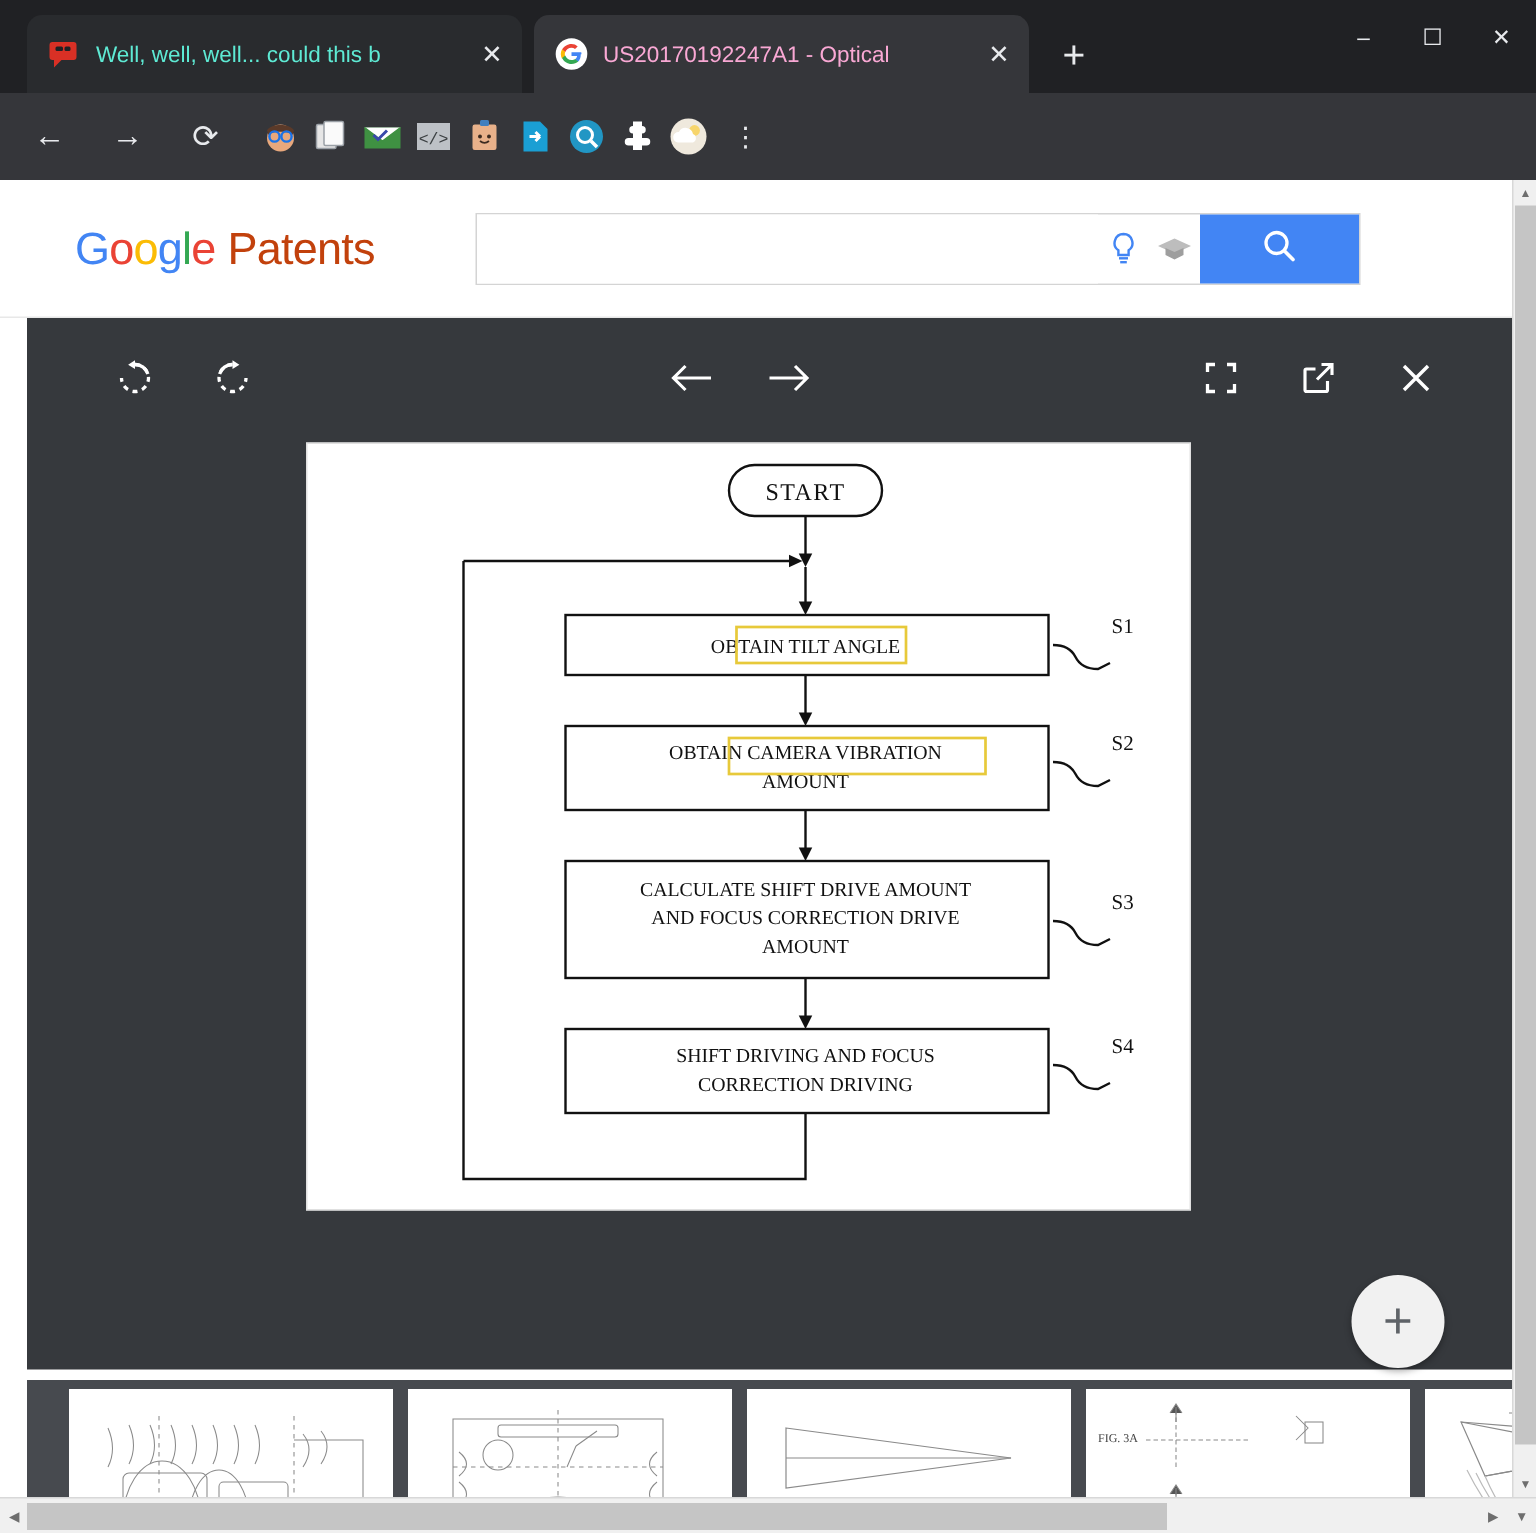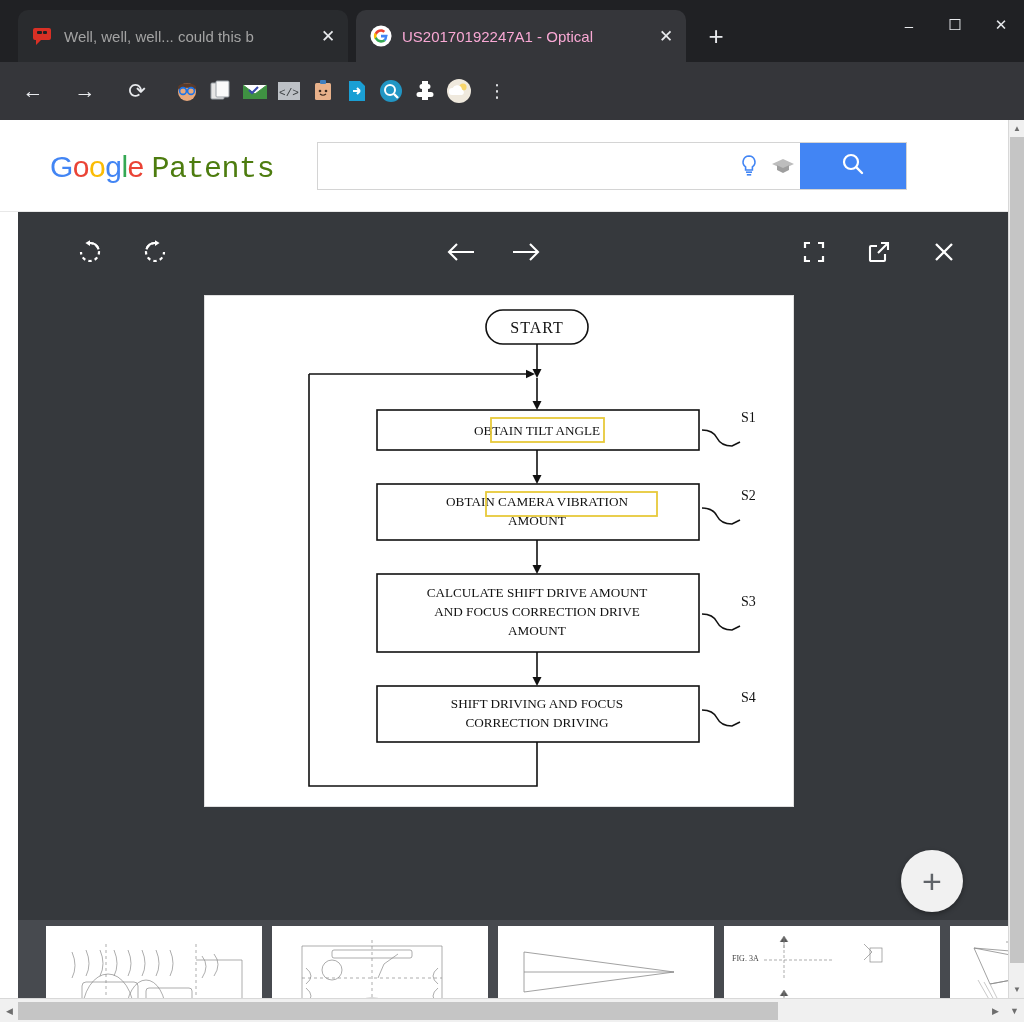--- a/index.html
+++ b/index.html
@@ -22,21 +22,21 @@
   }
   .tab.inactive { left: 18px; width: 330px; background: #292b2e; }
   .tab.active   { left: 356px; width: 330px; background: #35363a; }
   .tab-fav { width: 22px; height: 22px; flex: 0 0 22px; position: relative; }
   .tab-title {
     flex: 1 1 auto; color: #f9a8d4; font-size: 15px;
     white-space: nowrap; overflow: hidden;
     -webkit-mask-image: linear-gradient(90deg,#000 82%,transparent 100%);
             mask-image: linear-gradient(90deg,#000 82%,transparent 100%);
   }
-  .tab.inactive .tab-title { color: #a3a3a3; }
+  .tab.inactive .tab-title { color: #5eead4; }
   .tab-close {
     flex: 0 0 20px; width: 20px; height: 20px; color: #e8eaed;
     display: flex; align-items: center; justify-content: center; font-size: 17px;
   }
   .newtab {
     position: absolute; left: 700px; top: 21px; width: 32px; height: 32px;
     color: #e8eaed; font-size: 26px; line-height: 30px; text-align: center;
     font-weight: 300;
   }
   .wctrls { position: absolute; top: 0; right: 0; height: 50px; display: flex; }
@@ -81,39 +81,39 @@
     position: relative; width: 1008px; height: 92px; background: #fff;
     border-bottom: 1px solid #e8e8e8;
   }
   .gp-logo {
     position: absolute; left: 50px; top: 30px; font-size: 30px;
     letter-spacing: -0.5px; white-space: nowrap;
   }
   .gp-logo .g1 { color: #4285f4; } .gp-logo .g2 { color: #ea4335; }
   .gp-logo .g3 { color: #fbbc05; } .gp-logo .g4 { color: #4285f4; }
   .gp-logo .g5 { color: #34a853; } .gp-logo .g6 { color: #ea4335; }
-  .gp-logo .word { color: #4d7c0f; font-weight: 400; font-family: Liberation Mono, monospace; }
+  .gp-logo .word { color: #c2410c; font-weight: 400; }
   .gp-search {
     position: absolute; left: 317px; top: 22px; width: 590px; height: 48px;
     display: flex; border: 1px solid #d4d4d4;
   }
   .gp-input {
     flex: 1 1 auto; border: none; outline: none; height: 100%;
     padding: 0 14px; font-size: 15px; font-family: "Liberation Sans", sans-serif;
     color: #202124; background: #fff;
   }
   .gp-ic { width: 34px; display: flex; align-items: center; justify-content: center; }
   .gp-searchbtn {
     width: 106px; background: #4285f4; display: flex;
     align-items: center; justify-content: center;
   }
 
   
   .viewer {
-    position: absolute; top: 92px; left: 18px; width: 990px; height: 786px;
+    position: absolute; top: 92px; left: 18px; width: 990px; height: 701px;
     background: #36393d;
   }
   .vtoolbar {
     position: relative; width: 990px; height: 78px;
   }
   .vbtn {
     position: absolute; top: 20px; width: 40px; height: 40px; color: #fff;
     display: flex; align-items: center; justify-content: center;
   }
   .stage {

